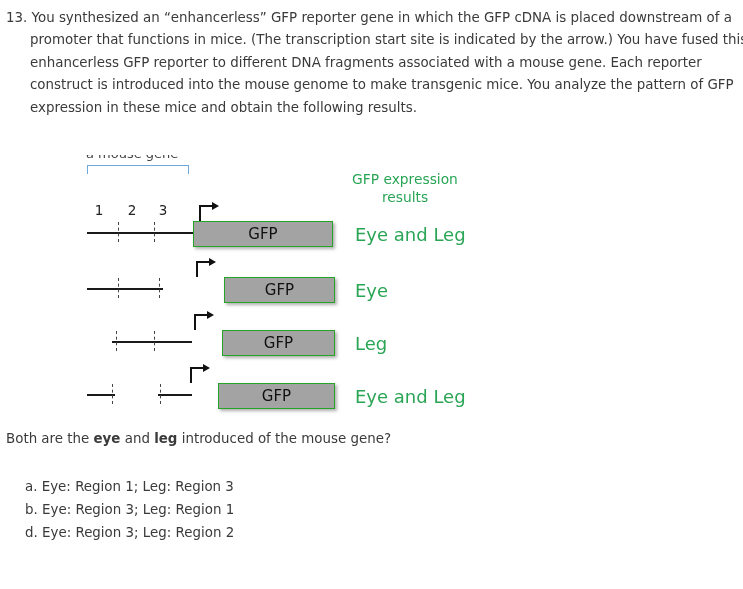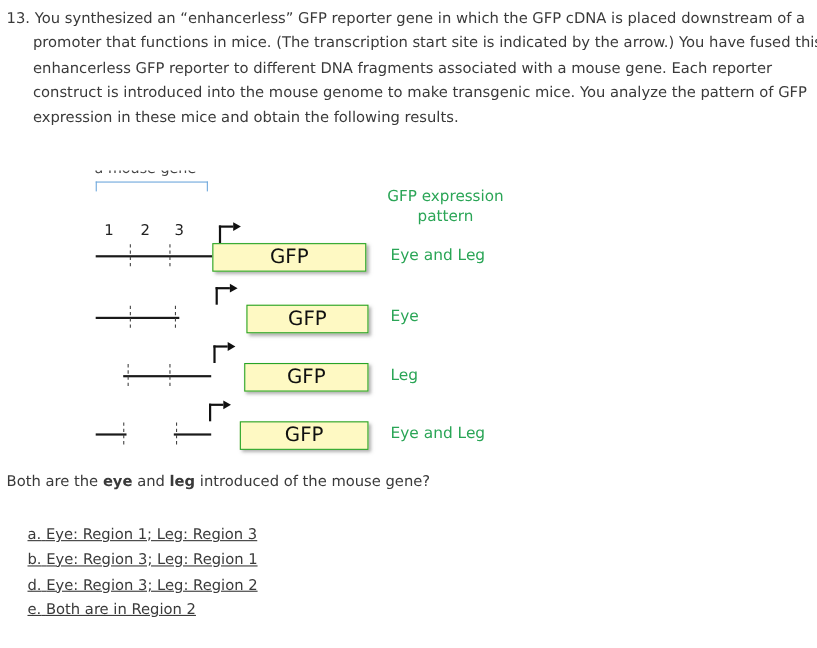--- a/index.html
+++ b/index.html
@@ -21,42 +21,42 @@
   .expr-header { position:absolute; left:338px; top:15px; width:134px; text-align:center;
     font-size:13.8px; line-height:18px; color:#2aa556; }
   .region-num { position:absolute; top:47px; width:14px; text-align:center; font-size:13.5px; color:#222; }
   .dna-line { position:absolute; height:2px; background:#1a1a1a; }
   .tick { position:absolute; width:0; height:20px; border-left:1px dashed #444; }
   .arrow { position:absolute; width:22px; height:16px; }
   .arrow .v { position:absolute; left:0; top:0; width:2px; height:16px; background:#111; }
   .arrow .h { position:absolute; left:0; top:0; width:13px; height:2px; background:#111; }
   .arrow .head { position:absolute; left:13px; top:-3px; width:0; height:0;
     border-left:7px solid #111; border-top:4px solid transparent; border-bottom:4px solid transparent; }
-  .gfp-box { position:absolute; height:24px; background:#fef9c3; border:1px solid #27a427;
+  .gfp-box { position:absolute; height:24px; background:#a3a3a3; border:1px solid #27a427;
     box-shadow:2px 2px 3px rgba(110,110,110,.55);
-    text-align:center; font-size:18px; line-height:24px; color:#101010; }
-  .pattern-label { position:absolute; left:355px; font-size:14px; color:#2aa556; white-space:nowrap;text-align:center; }
+    text-align:center; font-size:15px; line-height:24px; color:#101010; }
+  .pattern-label { position:absolute; left:355px; font-size:18px; color:#2aa556; white-space:nowrap;text-align:center; }
   .prompt { position:absolute; top:431px; left:6px; font-size:13.4px; }
-  .choices { position:absolute; top:476px; left:25px; font-size:13.4px; line-height:22.8px;text-decoration:underline; }
+  .choices { position:absolute; top:476px; left:25px; font-size:13.4px; line-height:22.8px; }
 </style>
 </head>
 <body>
 
 <div class="question"><span>13.</span> <span>You synthesized an “enhancerless” GFP reporter gene in which the GFP cDNA is placed downstream of a promoter that functions in mice. (The transcription start site is indicated by the arrow.) You have fused this enhancerless GFP reporter to different DNA fragments associated with a mouse gene. Each reporter construct is introduced into the mouse genome to make transgenic mice. You analyze the pattern of GFP expression in these mice and obtain the following results.</span></div>
 
 <div class="diagram">
 
   <div class="gene-clip">
       <span>a mouse gene</span>
     </div>
   <div class="bracket"></div>
 
   <div class="expr-header">
     <div>GFP expression</div>
-    <div>pattern</div>
+    <div>results</div>
   </div>
 
   <div class="region-num" style="left:92px">1</div>
   <div class="region-num" style="left:125px">2</div>
   <div class="region-num" style="left:156px">3</div>
 
   <div>
     <div class="dna-line" style="left:87px;top:77px;width:106px"></div>
     <div class="tick" style="left:118px;top:67px"></div>
     <div class="tick" style="left:154px;top:67px"></div>
@@ -110,14 +110,13 @@
   </div>
 
 </div>
 
 <div class="prompt"><span>Both are the </span><b>eye</b><span> and </span><b>leg</b><span> introduced of the mouse gene?</span></div>
 
 <div class="choices">
   <div class="choice"><span>a.</span> <span>Eye: Region 1; Leg: Region 3</span></div>
   <div class="choice"><span>b.</span> <span>Eye: Region 3; Leg: Region 1</span></div>
   <div class="choice"><span>d.</span> <span>Eye: Region 3; Leg: Region 2</span></div>
-  <div class="choice"><span>e.</span> <span>Both are in Region 2</span></div>
 </div>
 
 </body></html>

